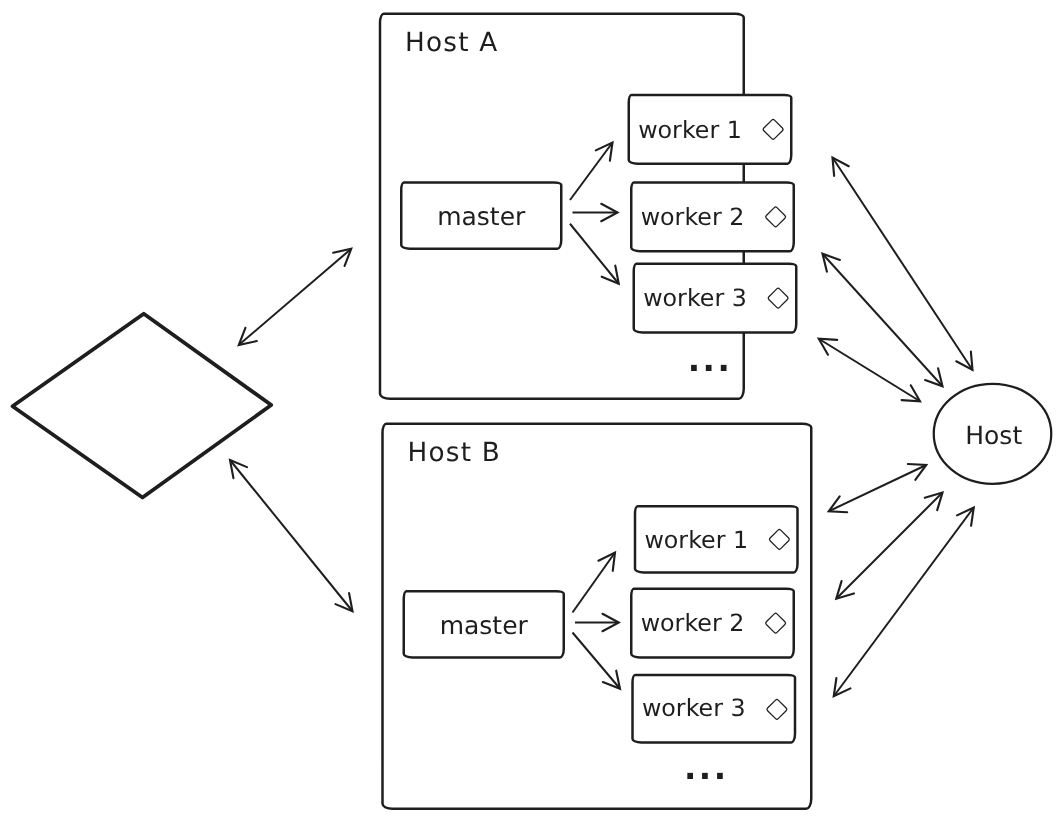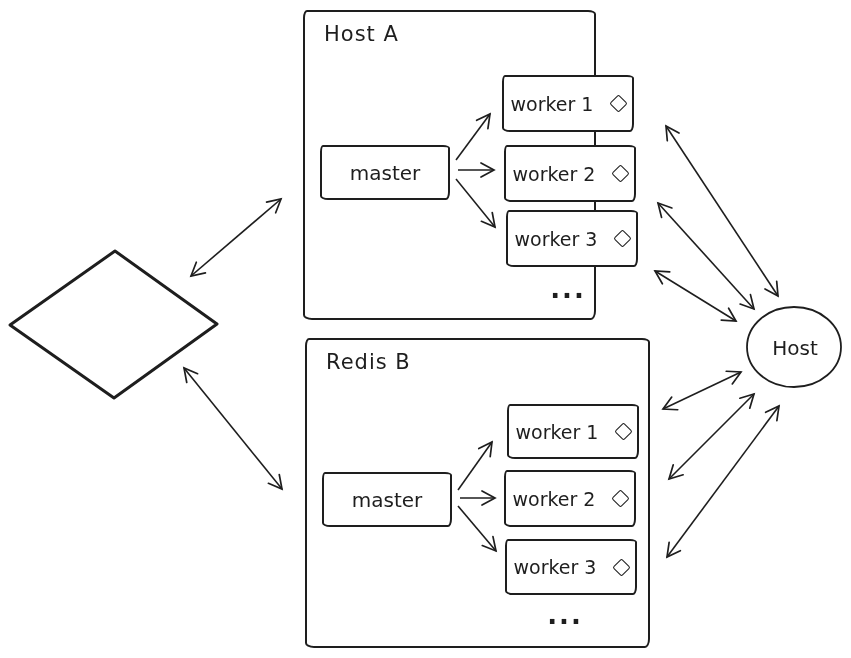--- a/index.html
+++ b/index.html
@@ -162,21 +162,21 @@
 
     <div class="box worker-box w3">
       <span>worker 3</span>
       <span class="dia-icon"></span>
     </div>
 
     <div class="dots">...</div>
   </div>
 
   <div class="host host-b">
-    <div class="host-label">Redis B</div>
+    <div class="host-label">Host B</div>
 
     <div class="box master-box">
       <span>master</span>
     </div>
 
     <div class="box worker-box w1">
       <span>worker 1</span>
       <span class="dia-icon"></span>
     </div>
 

